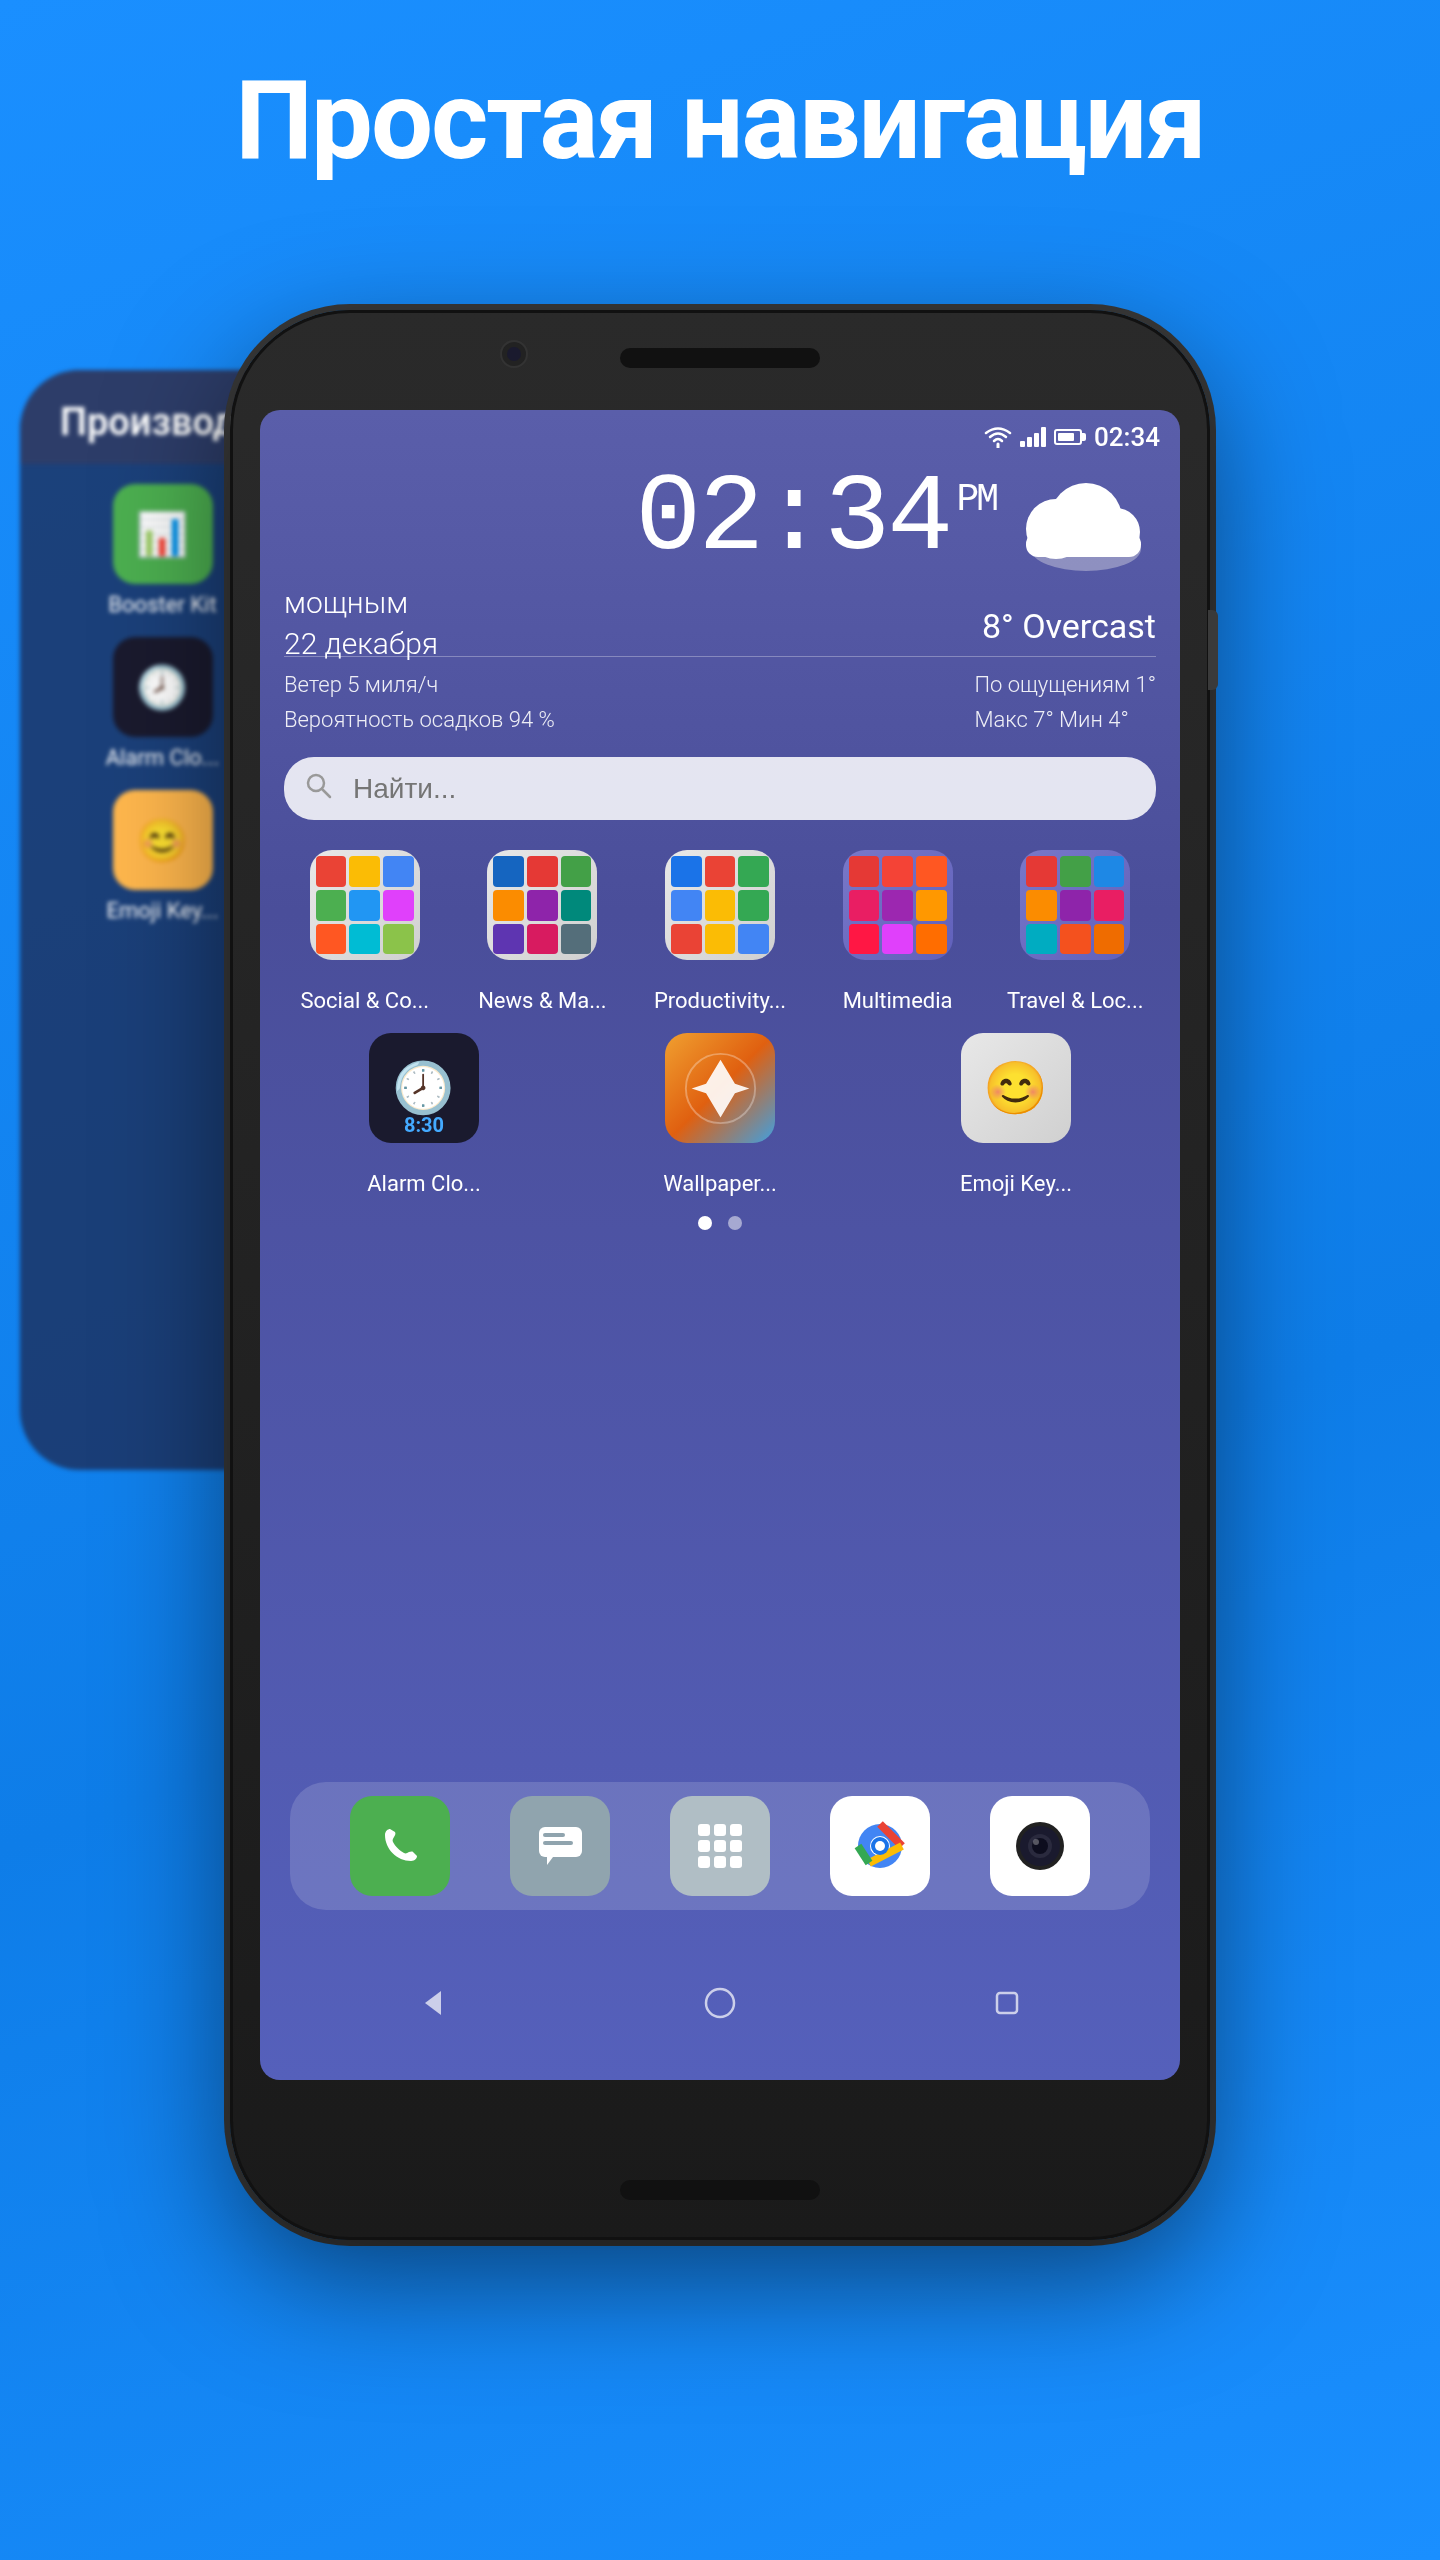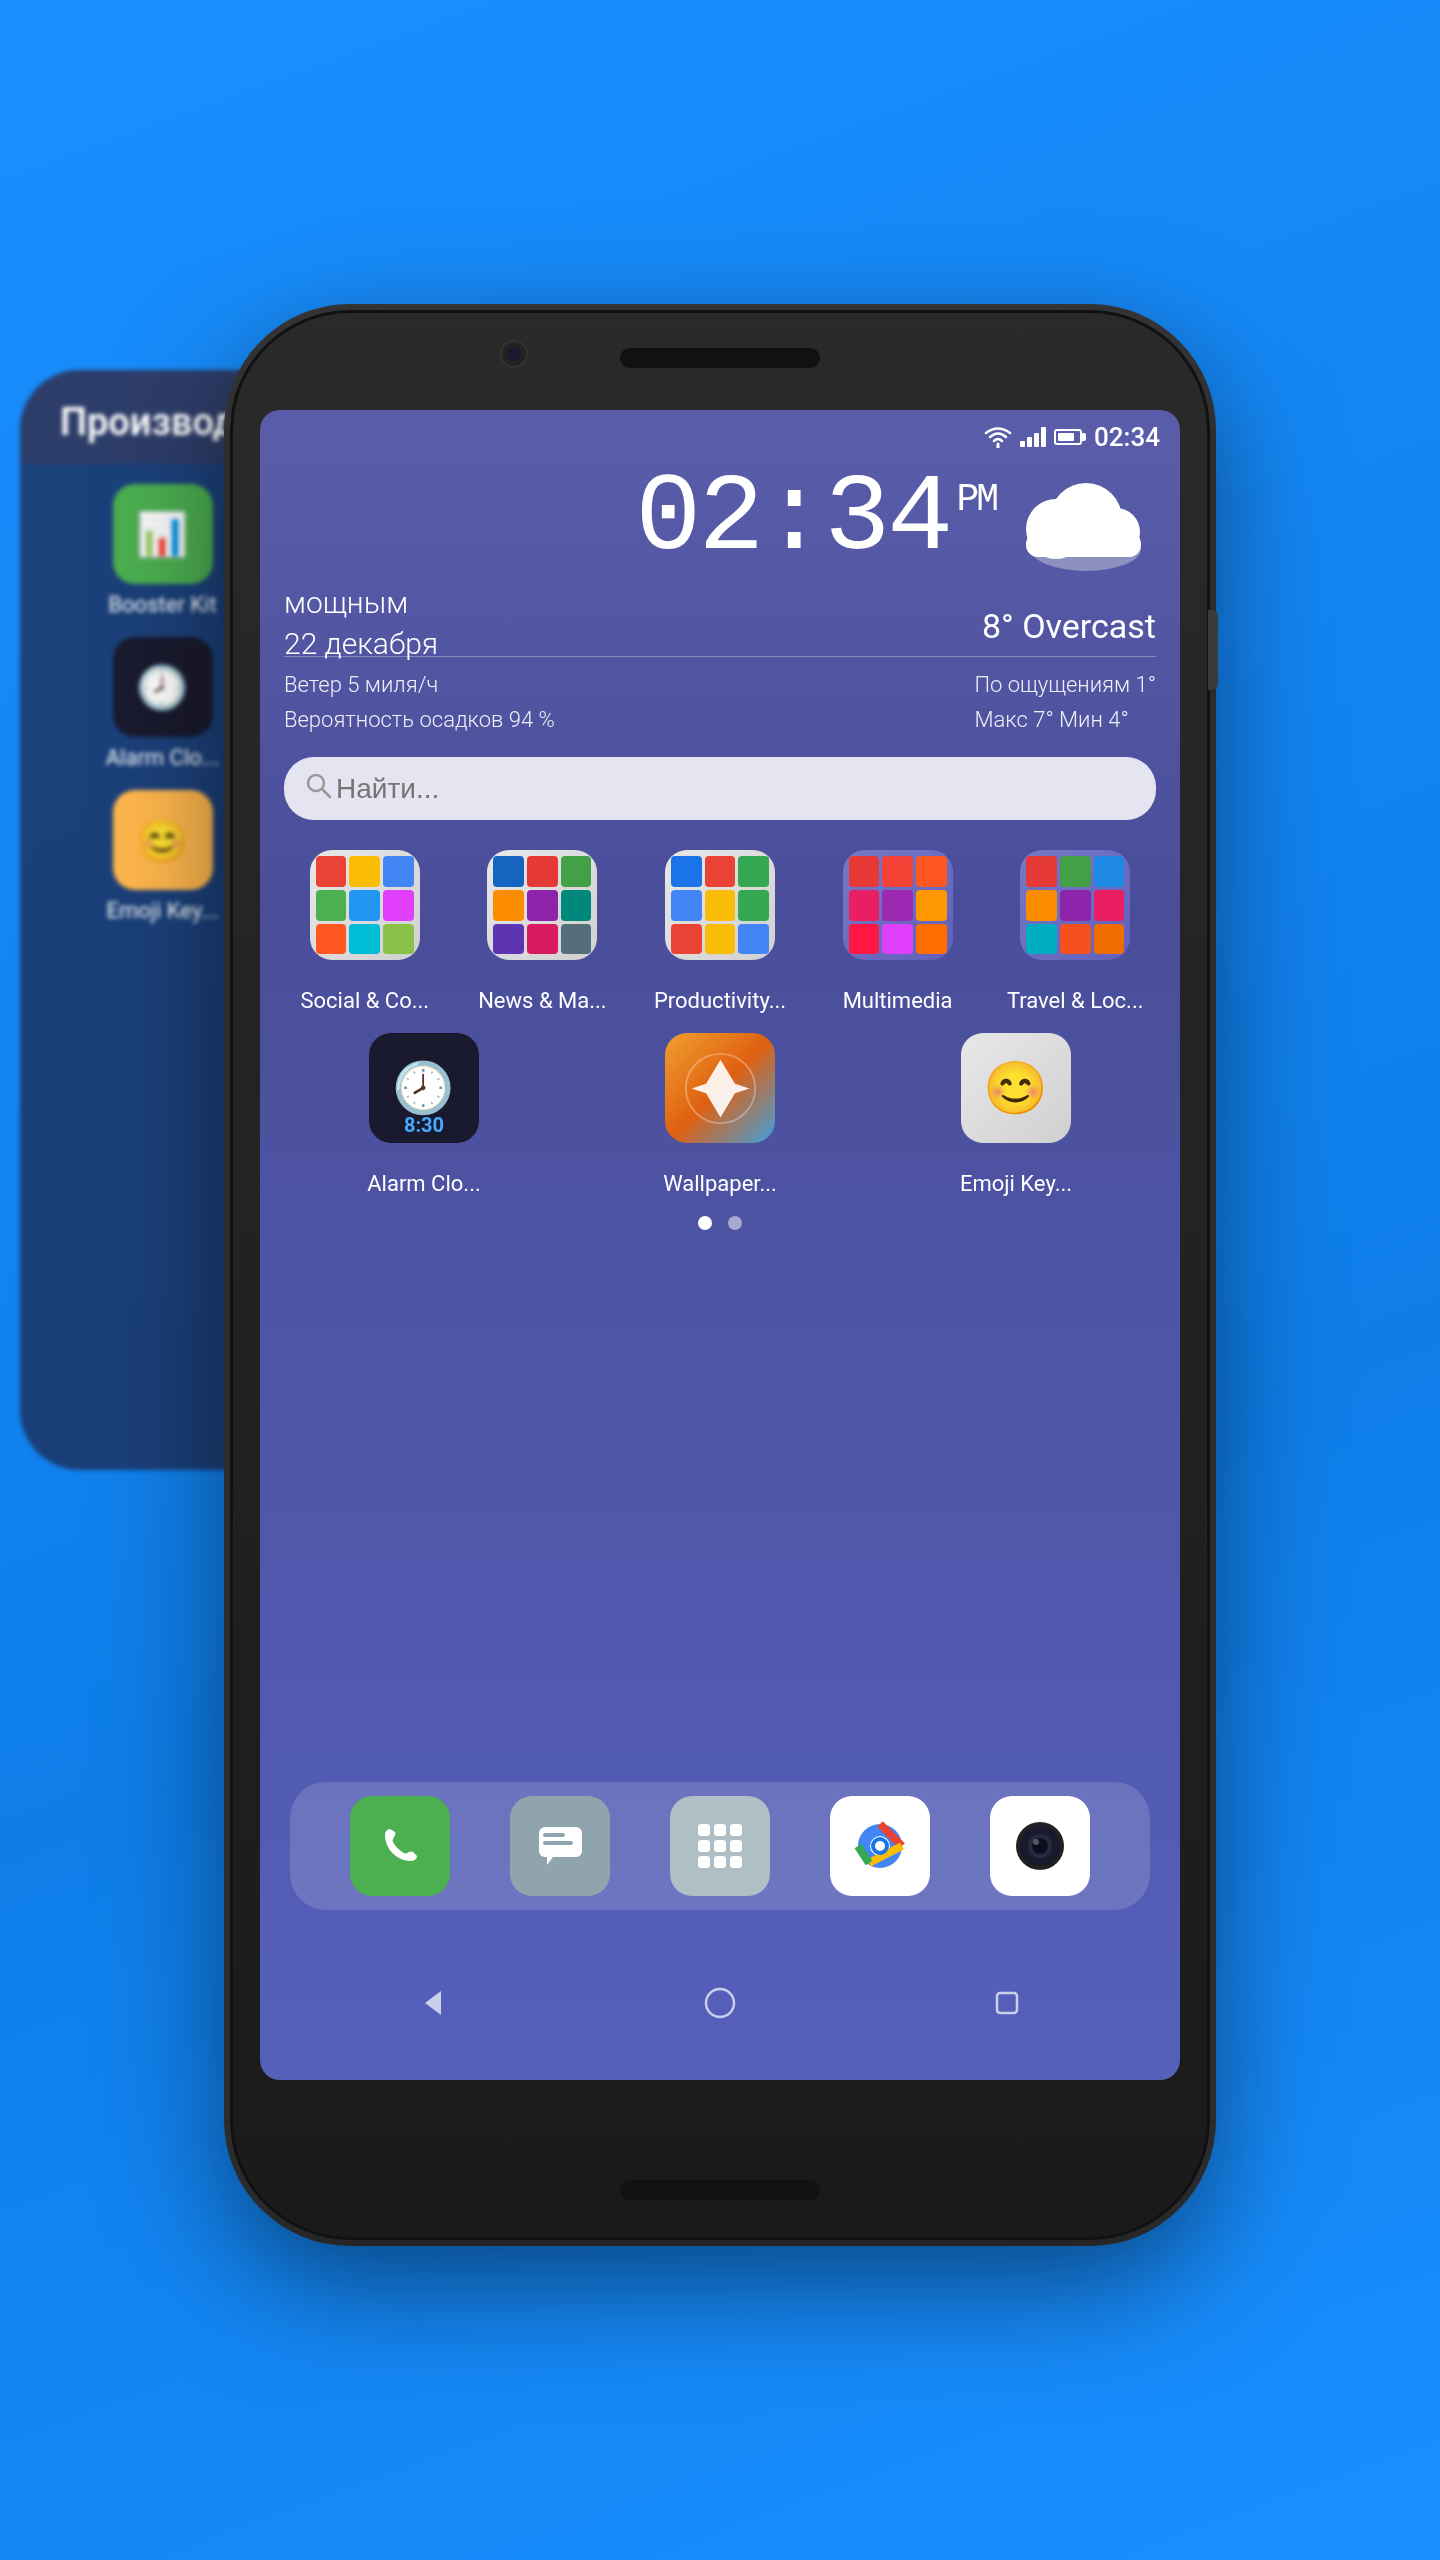--- a/index.html
+++ b/index.html
@@ -284,21 +284,21 @@
     }
 
     
     .search-bar {
       margin: 20px 24px;
       background: rgba(255,255,255,0.85);
       border-radius: 30px;
       display: flex;
       align-items: center;
       padding: 14px 20px;
-      gap: 4px;
+      gap: 21px;
     }
 
     .search-icon-wrap {
       color: #999;
       font-size: 28px;
     }
 
     
     .app-grid {
       padding: 10px 24px;
@@ -449,20 +449,21 @@
       width: 70%;
       height: 70%;
     }
   </style>
 </head>
 <body>
 
 <div class="bg-overlay"></div>
 
 <div class="header">
+  <div class="header-title">Простая навигация</div>
 </div>
 
 <div class="phone-bg">
   <div class="phone-bg-header">Производите...</div>
   <div class="phone-bg-apps">
 
     <div class="phone-bg-app">
       <div class="phone-bg-icon" style="background:#4caf50; border-radius:22px; display:flex; align-items:center; justify-content:center; font-size:42px;">📊</div>
       <span class="phone-bg-label">Booster Kit</span>
     </div>

